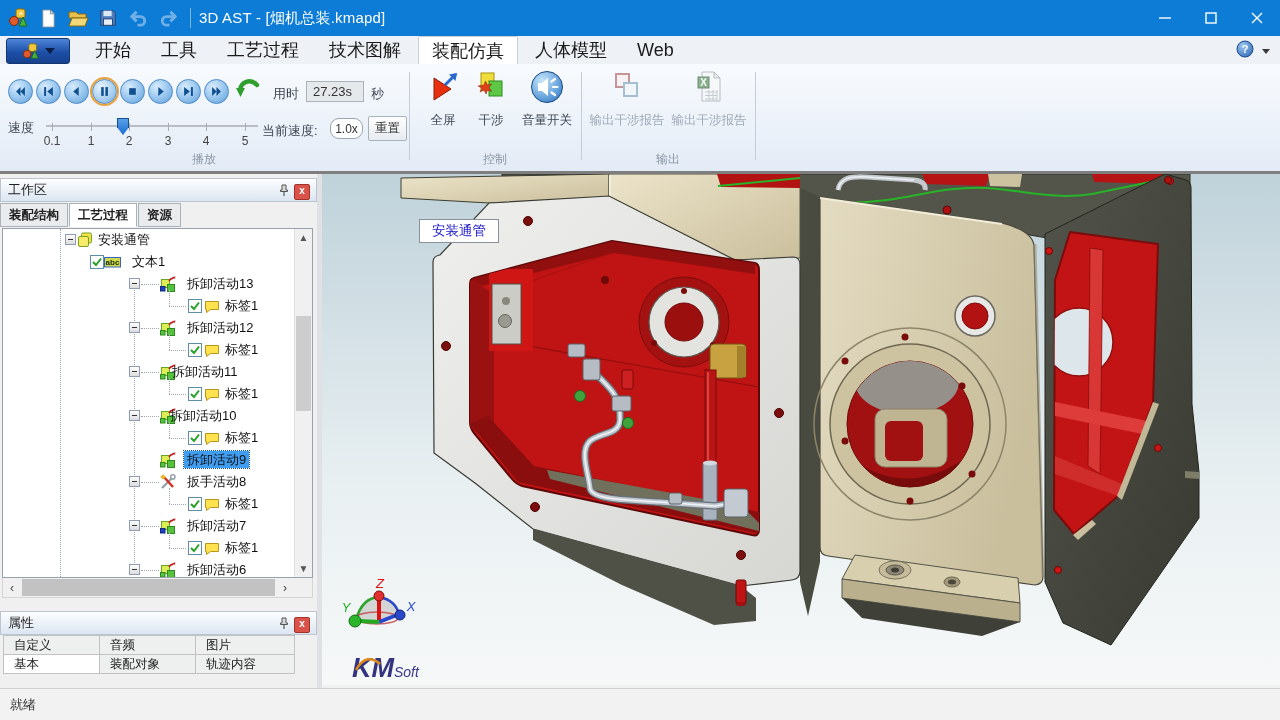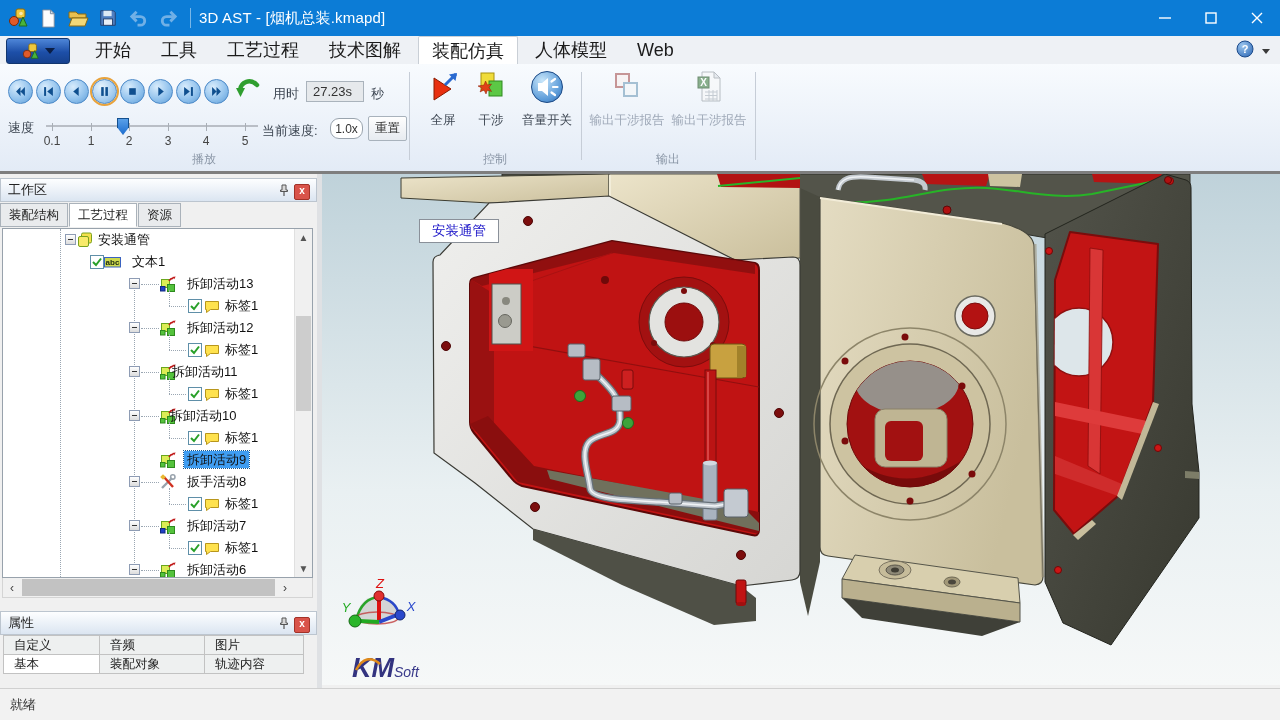--- a/index.html
+++ b/index.html
@@ -57,21 +57,21 @@
   .bigbtn.disabled svg{opacity:.7;filter:saturate(.55);}
   
   .content{position:absolute;left:0;top:174px;right:0;height:514px;background:#f0f0f0;}
   .leftcol{position:absolute;left:0;top:0;width:317px;height:514px;background:#f0f0f0;}
   .panelhdr{height:24px;background:linear-gradient(#fdfeff,#dbe5f1);border:1px solid #bcc5cf;
             display:flex;align-items:center;font-size:13px;color:#222;padding-left:7px;position:relative;box-sizing:border-box;}
   .ph-pin{position:absolute;right:26px;top:5px;}
   .ph-x{position:absolute;right:6px;top:5px;width:14px;height:14px;background:#d9534a;border:1px solid #a23228;
         border-radius:2px;color:#fff;font-size:10px;line-height:12px;text-align:center;font-weight:bold;}
   .wstabs{display:flex;height:25px;margin-top:1px;}
-  .wstab{height:24px;display:flex;align-items:center;padding:0 8px;font-size:12.5px;font-weight:400;color:#222;
+  .wstab{height:24px;display:flex;align-items:center;padding:0 8px;font-size:12.5px;font-weight:700;color:#222;
          background:#e9ebed;border:1px solid #aab2ba;margin-right:1px;box-sizing:border-box;}
   .wstab.active{background:#fff;border-bottom:1px solid #fff;}
   .treebox{position:relative;margin:0 4px 0 2px;height:348px;background:#fff;border:1px solid #98a2ac;overflow:hidden;}
   .trow{position:relative;height:22px;font-size:13px;color:#111;}
   .trow .lbl{position:absolute;top:2px;padding:0 3px;line-height:17px;white-space:nowrap;}
   .trow.sel .lbl{background:#3f9df2;outline:1px dotted #16568e;}
   .exp{position:absolute;top:5px;width:11px;height:11px;background:linear-gradient(#fff,#dcdcdc);
        border:1px solid #8e9cb4;box-sizing:border-box;}
   .exp::after{content:"";position:absolute;left:2px;right:2px;top:4px;height:1px;background:#333;}
   .tico{position:absolute;top:3px;width:16px;height:16px;}
@@ -83,21 +83,21 @@
   .sbarrow{position:absolute;left:0;right:0;height:17px;display:flex;align-items:center;justify-content:center;color:#555;font-size:10px;}
   .hsb{position:relative;margin:0 4px 0 2px;height:20px;background:#f0f0f0;border:1px solid #d4d4d4;border-top:none;box-sizing:border-box;}
   .hsb .thumbh{position:absolute;top:1px;bottom:1px;left:19px;right:37px;background:#c2c2c2;}
   .hsb .ar{position:absolute;top:0;bottom:0;width:18px;display:flex;align-items:center;justify-content:center;color:#444;font-size:12px;}
   .splitter{height:13px;}
   .propgrid{margin:1px 6px 0 4px;}
   .prow{display:flex;}
   .pcell{height:20px;border:1px solid #c2c2c2;margin:-1px 0 0 -1px;display:flex;align-items:center;
          padding-left:10px;font-size:12.5px;color:#222;background:#eef0f0;box-sizing:border-box;}
   .pcell.active{background:#fff;font-weight:400;}
-  .c1{width:97px}.c2{width:106px}.c3{width:100px}
+  .c1{width:97px}.c2{width:97px}.c3{width:100px}
   
   .vsplit{position:absolute;left:317px;top:0;width:5px;height:514px;background:#dfe1e4;}
   .viewport{position:absolute;left:322px;top:0;right:0;height:511px;background:#cfdde3;}
   .viewport svg.scene{position:absolute;left:0;top:0;width:100%;height:100%;}
   .vplabel{position:absolute;left:97px;top:45px;width:78px;height:22px;background:#fff;
            border:1px solid #8a9099;color:#1a14c8;font-size:13.5px;display:flex;align-items:center;justify-content:center;}
   
   .statusbar{position:absolute;left:0;bottom:0;right:0;height:32px;background:#f2f2f2;
              border-top:1px solid #d0d0d0;display:flex;align-items:center;padding-left:10px;font-size:13px;color:#333;box-sizing:border-box;}
 </style>

